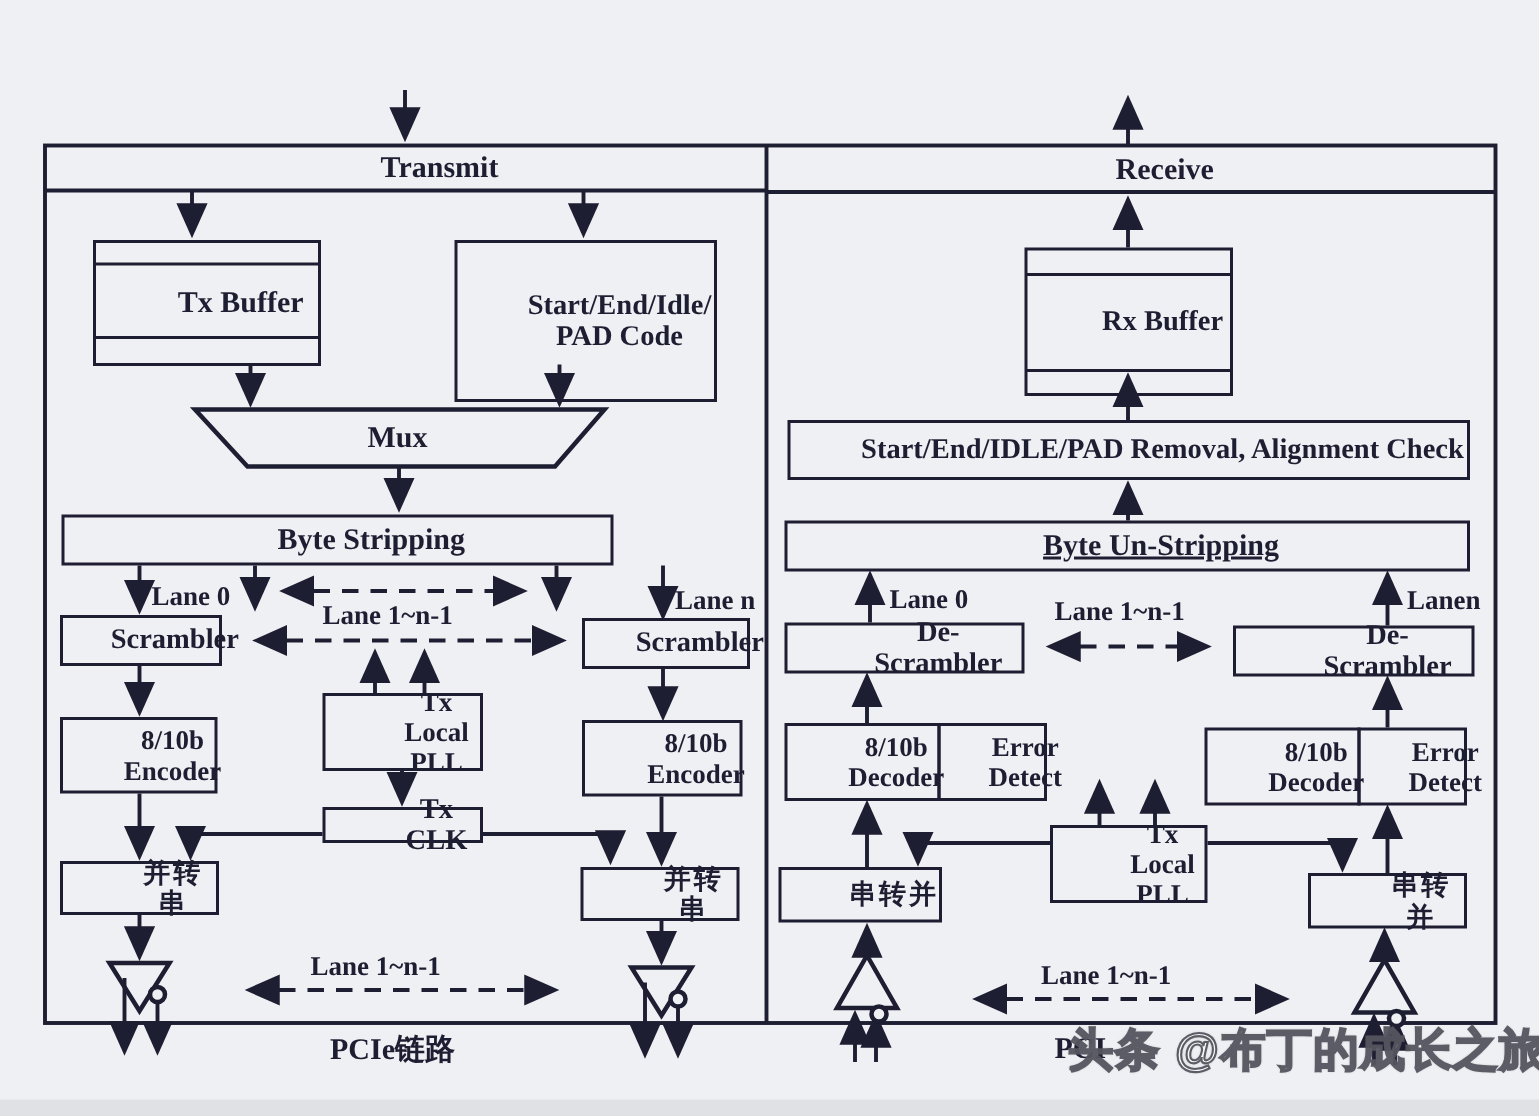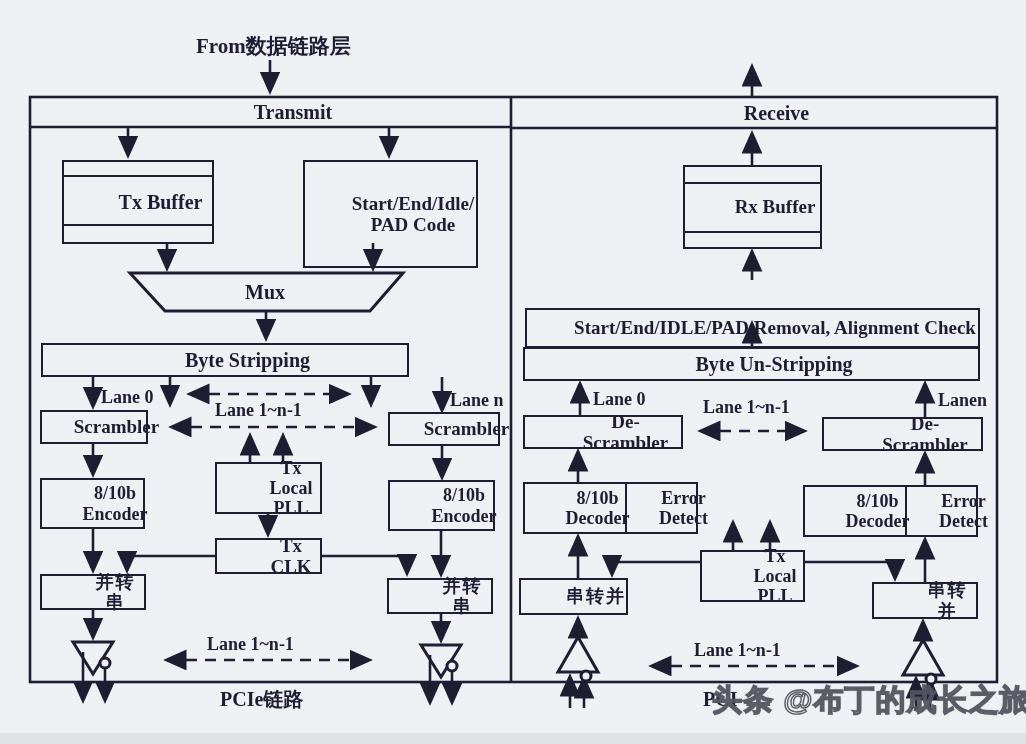--- a/index.html
+++ b/index.html
@@ -121,21 +121,20 @@
         <polygon points="558,672 598,672 578,637"></polygon>
         <polygon points="903,675 943,675 923,640"></polygon>
         <circle cx="105" cy="663" r="5" fill="#eff0f3"></circle>
         <circle cx="452" cy="666" r="5" fill="#eff0f3"></circle>
         <circle cx="586" cy="676" r="5" fill="#eff0f3"></circle>
         <circle cx="931" cy="679" r="5" fill="#eff0f3"></circle>
       </g>
     </g>
   </svg>
 
-  <div class="lbl" style="left:196px;top:32px;font-size:21px;">From数据链路层</div>
 
   <div class="box" style="left:30px;top:97px;width:481px;height:30px;border:none;font-size:20px;">Transmit</div>
   <div class="box" style="left:511px;top:98px;width:486px;height:30px;border:none;font-size:20px;">Receive</div>
 
   <div class="box" style="left:62px;top:160px;width:152px;height:84px;font-size:20px;">
     <div class="strip" style="top:13px;"></div>
     <div class="strip" style="bottom:16px;"></div>
     <span>Tx Buffer</span>
   </div>
 
@@ -162,36 +161,36 @@
   <div class="box" style="left:388px;top:480px;width:107px;height:51px;font-size:18px;">
     <span>8/10b</span>
     <span>Encoder</span>
   </div>
 
   <div class="box" style="left:215px;top:462px;width:107px;height:52px;font-size:18px;">
     <span>Tx Local</span>
     <span>PLL</span>
   </div>
 
-  <div class="box" style="left:215px;top:538px;width:107px;height:36px;font-size:19px;">Tx CLK</div>
+  <div class="box" style="left:215px;top:538px;width:107px;height:24px;font-size:19px;">Tx CLK</div>
 
   <div class="box" style="left:40px;top:574px;width:106px;height:36px;font-size:18px;letter-spacing:2px;">并转串</div>
   <div class="box" style="left:387px;top:578px;width:106px;height:36px;font-size:18px;letter-spacing:2px;">并转串</div>
 
   <div class="lbl" style="left:207px;top:634px;font-size:18px;">Lane 1~n-1</div>
 
-  <div class="box" style="left:683px;top:165px;width:139px;height:84px;font-size:19px;">
+  <div class="box" style="left:683px;top:165px;width:139px;height:99px;font-size:19px;">
     <div class="strip" style="top:15px;"></div>
     <div class="strip" style="bottom:14px;"></div>
     <span>Rx Buffer</span>
   </div>
 
-  <div class="box" style="left:525px;top:280px;width:455px;height:40px;font-size:19px;margin-top:28px;">Start/End/IDLE/PAD Removal, Alignment Check</div>
-
-  <div class="box" style="left:523px;top:347px;width:457px;height:34px;font-size:20px;">Byte Un-Stripping</div>
+  <div class="box" style="left:525px;top:280px;width:455px;height:40px;font-size:19px;">Start/End/IDLE/PAD Removal, Alignment Check</div>
+
+  <div class="box" style="left:523px;top:347px;width:457px;height:34px;font-size:20px;text-decoration:underline;">Byte Un-Stripping</div>
 
   <div class="lbl" style="left:593px;top:389px;font-size:18px;">Lane 0</div>
   <div class="lbl" style="left:703px;top:397px;font-size:18px;">Lane 1~n-1</div>
   <div class="lbl" style="left:938px;top:390px;font-size:18px;">Lanen</div>
 
   <div class="box" style="left:523px;top:415px;width:160px;height:34px;font-size:19px;">De-Scrambler</div>
   <div class="box" style="left:822px;top:417px;width:161px;height:34px;font-size:19px;">De-Scrambler</div>
 
   <div class="box" style="left:523px;top:482px;width:104px;height:52px;font-size:18px;">
     <span>8/10b</span>

